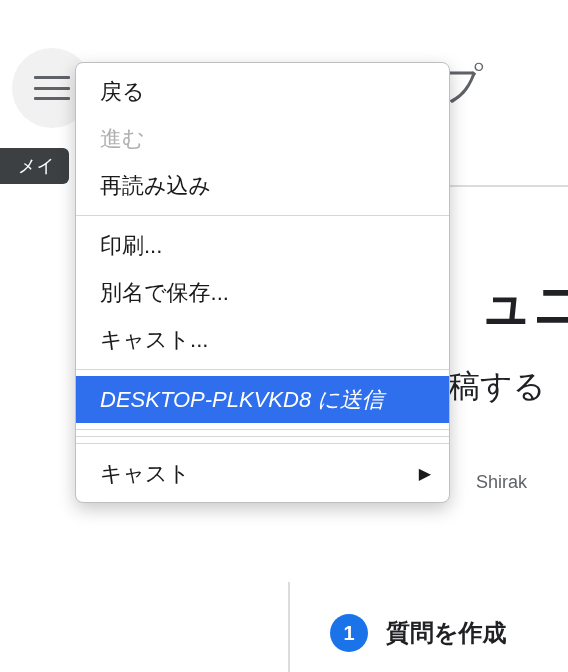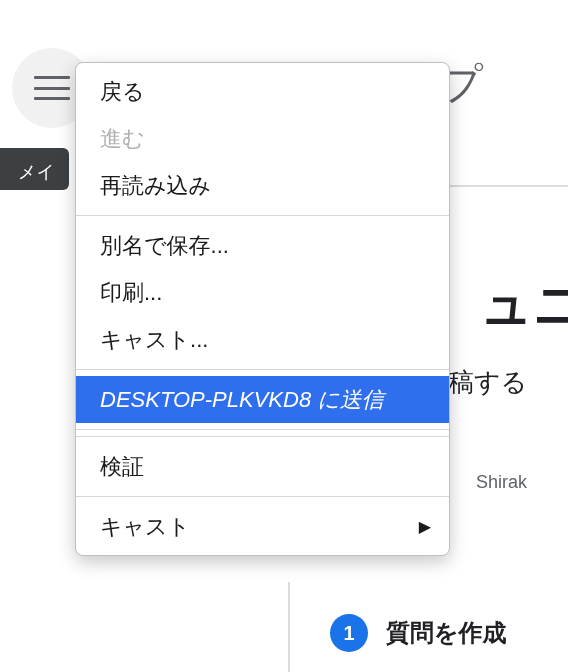--- a/index.html
+++ b/index.html
@@ -43,21 +43,21 @@
       border-radius: 1px;
     }
     
     .chip {
       position: absolute;
       left: 0;
       top: 148px;
       background: #3c4043;
       color: #fff;
       font-size: 18px;
-      padding: 12px 14px 6px 18px;
+      padding: 6px 14px 6px 18px;
       border-radius: 0 6px 6px 0;
     }
     
     .header-partial {
       position: absolute;
       left: 440px;
       top: 56px;
       font-size: 42px;
       color: #5f6368;
       font-weight: 400;
@@ -77,21 +77,21 @@
       top: 270px;
       font-size: 52px;
       font-weight: 700;
       color: #202124;
       white-space: nowrap;
     }
     .sub-text {
       position: absolute;
       left: 448px;
       top: 365px;
-      font-size: 26px;
+      font-size: 32px;
       color: #202124;
     }
     .author-text {
       position: absolute;
       left: 476px;
       top: 472px;
       font-size: 18px;
       color: #5f6368;
     }
     .vertical-line {
@@ -212,43 +212,40 @@
   <div class="menu-item disabled">
     <span>進む</span>
   </div>
   <div class="menu-item">
     <span>再読み込み</span>
   </div>
 
   <div class="menu-sep"></div>
 
   <div class="menu-item">
+    <span>印刷...</span>
+  </div>
+  <div class="menu-item">
     <span>別名で保存...</span>
-  </div>
-  <div class="menu-item">
-    <span>印刷...</span>
   </div>
   <div class="menu-item">
     <span>キャスト...</span>
   </div>
 
   <div class="menu-sep"></div>
 
   <div class="menu-item highlight">
     <span>DESKTOP-PLKVKD8 に送信</span>
   </div>
 
   <div class="menu-sep"></div>
 
 
   <div class="menu-sep"></div>
 
-  <div class="menu-item">
-    <span>検証</span>
-  </div>
 
   <div class="menu-sep"></div>
 
   <div class="menu-item">
     <span>キャスト</span>
     <span class="submenu-arrow">▶</span>
   </div>
 </div>
 
 </body></html>

